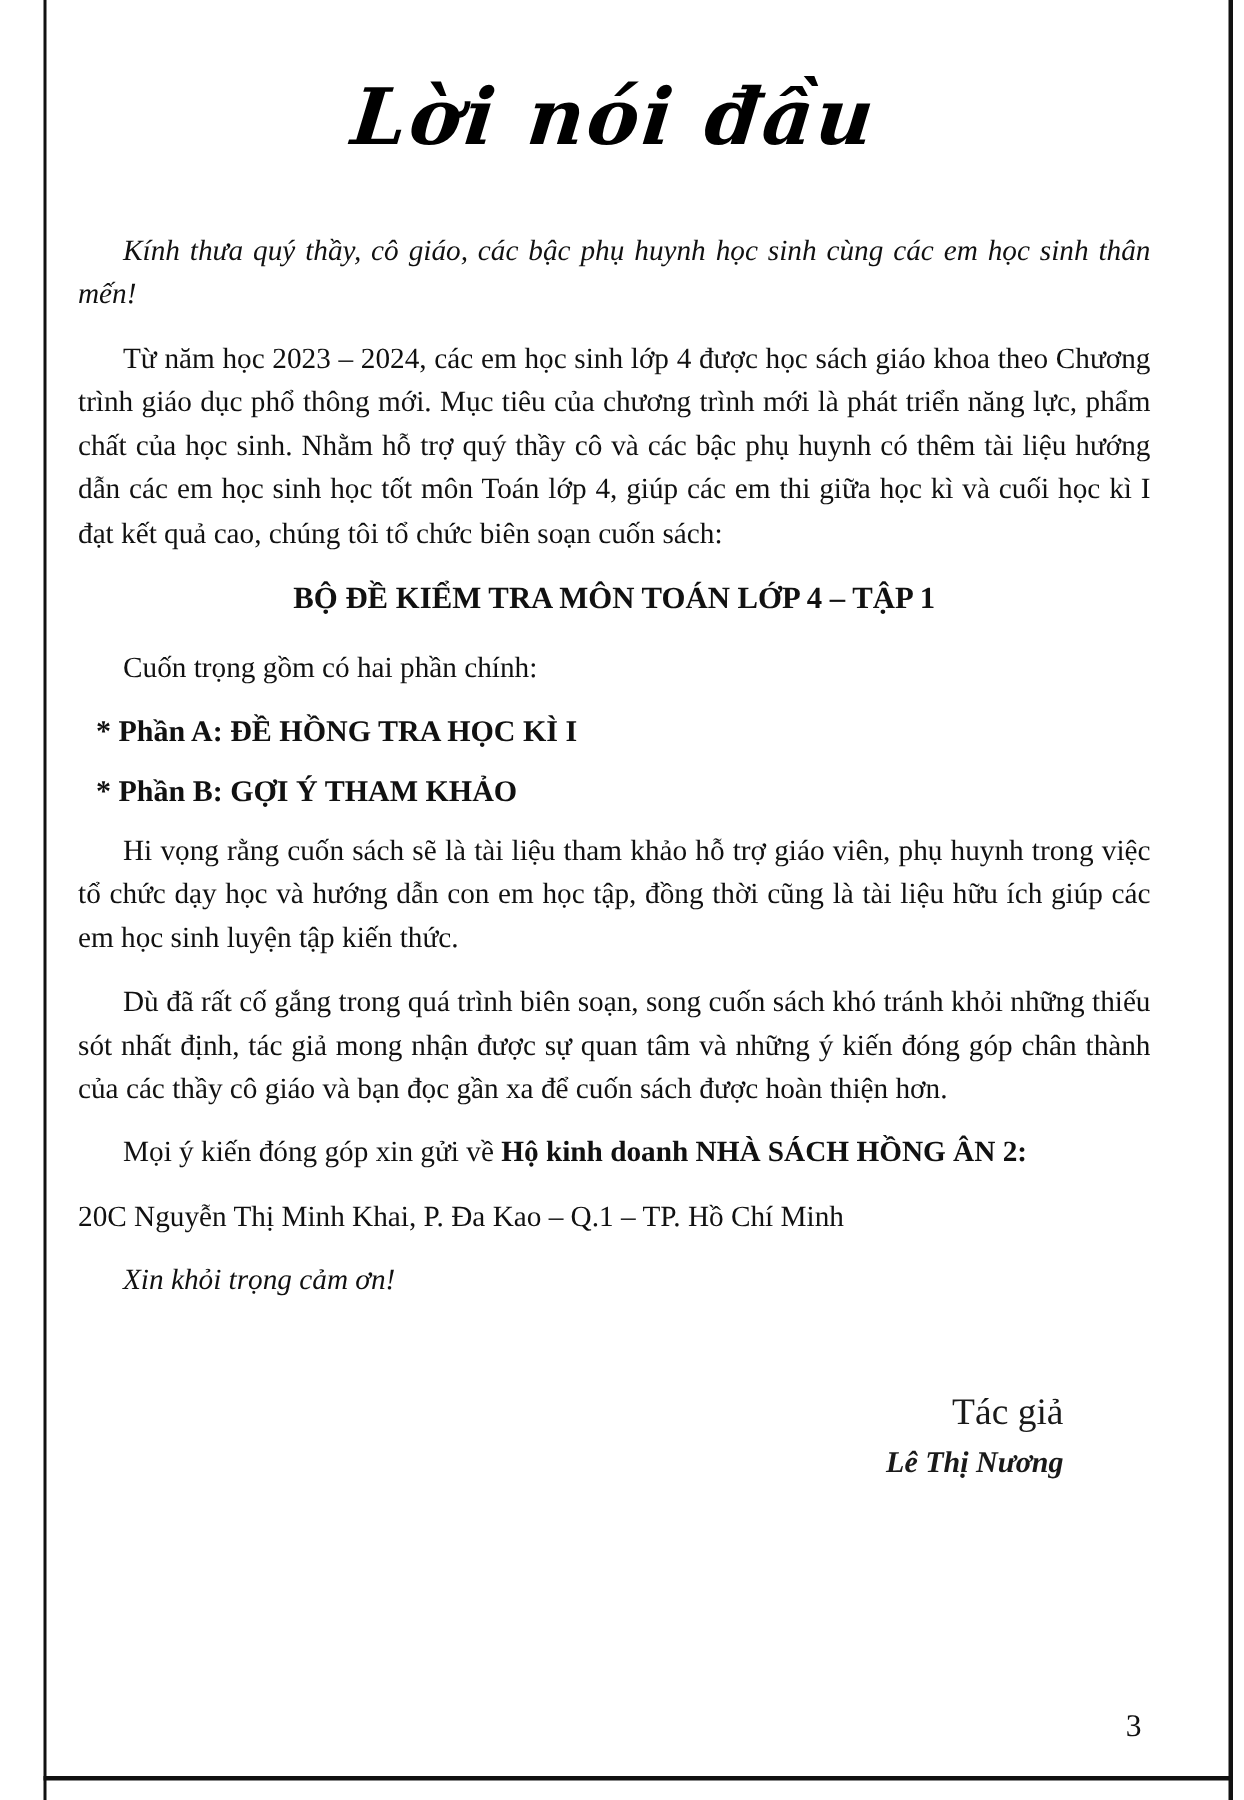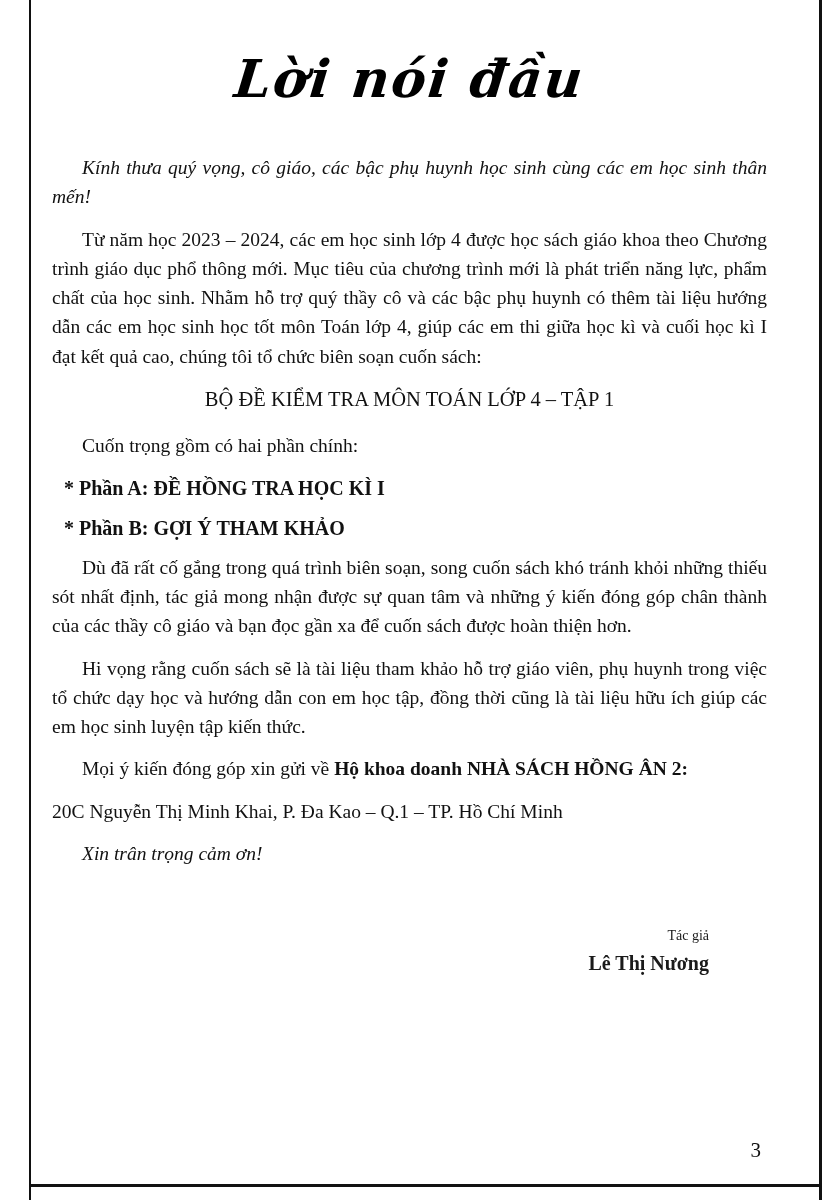--- a/index.html
+++ b/index.html
@@ -46,21 +46,21 @@
     line-height: 1.5;
     text-align: justify;
     color: #111;
   }
   .indent { text-indent: 30px; }
   .italic { font-style: italic; }
   .bold   { font-weight: bold; }
 
   .book-title {
     text-align: center;
-    font-weight: normal;
+    font-weight: bold;
     font-size: 20.5px;
     margin: 6px 0 16px 0;
     text-indent: 0;
   }
   .part-line {
     font-weight: bold;
     font-size: 20px;
     text-align: left;
     margin: 0 0 10px 0;
     text-indent: 12px;
@@ -70,27 +70,28 @@
     text-indent: 0;
   }
   .feedback { margin-top: 6px; }
 
   .author-block {
     margin-top: 60px;
     text-align: right;
     padding-right: 58px;
   }
   .author-label {
-    font-size: 14px;
+    font-size: 25px;
     margin-bottom: 8px;
     text-align: right;
   }
   .author-name {
     font-size: 20px;
     font-weight: bold;
+    font-style: italic;
     text-align: right;
   }
 
   .page-number {
     position: absolute;
     right: 68px;
     top: 1138px;
     font-size: 21px;
     color: #111;
   }
@@ -99,42 +100,42 @@
 <body>
 
 <div class="scan-line scan-left"></div>
 <div class="scan-line scan-right"></div>
 <div class="scan-line scan-bottom"></div>
 
 <div class="page-inner">
 
   <h1 class="main-title">Lời nói đầu</h1>
 
-  <p class="indent italic">Kính thưa quý vọng, cô giáo, các bậc phụ huynh học sinh cùng các em học sinh thân mến!</p>
+  <p class="indent italic">Kính thưa quý thầy, cô giáo, các bậc phụ huynh học sinh cùng các em học sinh thân mến!</p>
 
   <p class="indent">Từ năm học 2023 – 2024, các em học sinh lớp 4 được học sách giáo khoa theo Chương trình giáo dục phổ thông mới. Mục tiêu của chương trình mới là phát triển năng lực, phẩm chất của học sinh. Nhằm hỗ trợ quý thầy cô và các bậc phụ huynh có thêm tài liệu hướng dẫn các em học sinh học tốt môn Toán lớp 4, giúp các em thi giữa học kì và cuối học kì I đạt kết quả cao, chúng tôi tổ chức biên soạn cuốn sách:</p>
 
   <p class="book-title">BỘ ĐỀ KIỂM TRA MÔN TOÁN LỚP 4 – TẬP 1</p>
 
   <p class="indent">Cuốn trọng gồm có hai phần chính:</p>
 
   <p class="part-line">* Phần A: ĐỀ HỒNG TRA HỌC KÌ I</p>
 
   <p class="part-line">* Phần B: GỢI Ý THAM KHẢO</p>
 
+  <p class="indent">Hi vọng rằng cuốn sách sẽ là tài liệu tham khảo hỗ trợ giáo viên, phụ huynh trong việc tổ chức dạy học và hướng dẫn con em học tập, đồng thời cũng là tài liệu hữu ích giúp các em học sinh luyện tập kiến thức.</p>
+
   <p class="indent">Dù đã rất cố gắng trong quá trình biên soạn, song cuốn sách khó tránh khỏi những thiếu sót nhất định, tác giả mong nhận được sự quan tâm và những ý kiến đóng góp chân thành của các thầy cô giáo và bạn đọc gần xa để cuốn sách được hoàn thiện hơn.</p>
 
-  <p class="indent">Hi vọng rằng cuốn sách sẽ là tài liệu tham khảo hỗ trợ giáo viên, phụ huynh trong việc tổ chức dạy học và hướng dẫn con em học tập, đồng thời cũng là tài liệu hữu ích giúp các em học sinh luyện tập kiến thức.</p>
-
-  <p class="indent feedback"><span>Mọi ý kiến đóng góp xin gửi về </span><span class="bold">Hộ khoa doanh NHÀ SÁCH HỒNG ÂN 2:</span></p>
+  <p class="indent feedback"><span>Mọi ý kiến đóng góp xin gửi về </span><span class="bold">Hộ kinh doanh NHÀ SÁCH HỒNG ÂN 2:</span></p>
 
   <p class="centered">20C Nguyễn Thị Minh Khai, P. Đa Kao – Q.1 – TP. Hồ Chí Minh</p>
 
 
-  <p class="indent italic">Xin trân trọng cảm ơn!</p>
+  <p class="indent italic">Xin khỏi trọng cảm ơn!</p>
 
   <div class="author-block">
     <div class="author-label">Tác giả</div>
     <div class="author-name">Lê Thị Nương</div>
   </div>
 
 </div>
 
 <div class="page-number">3</div>
 

